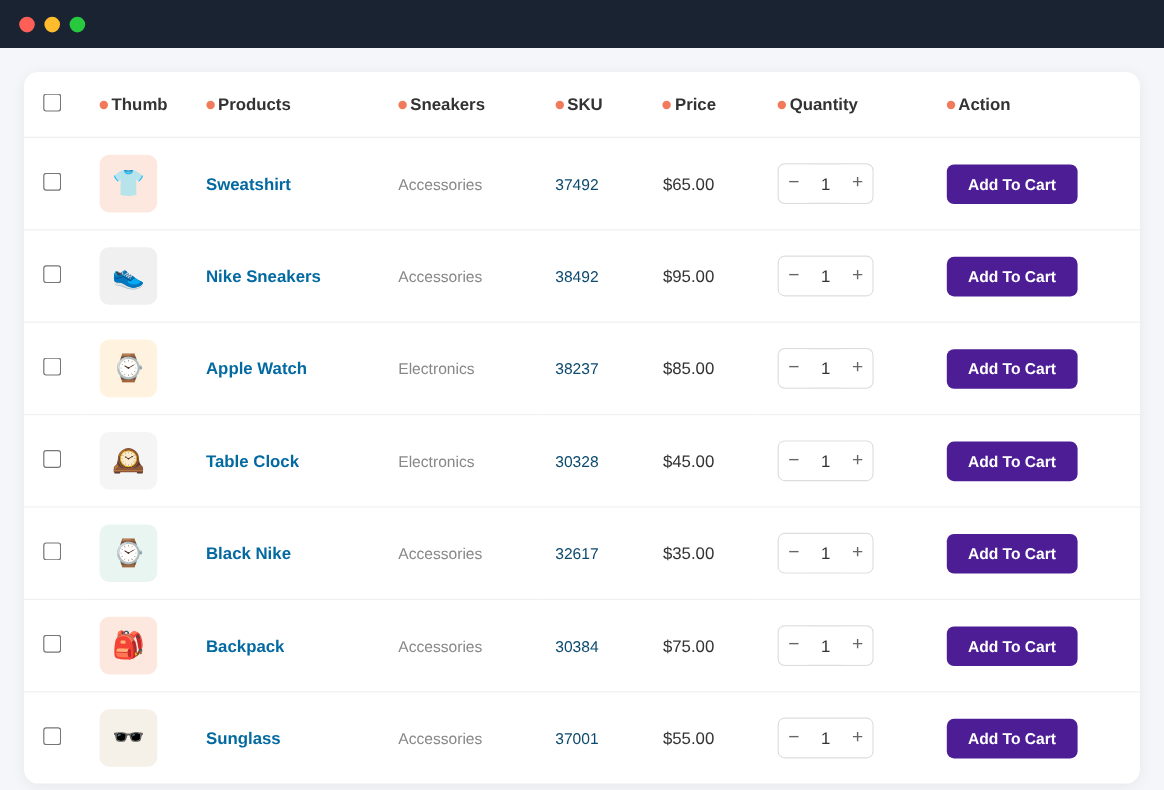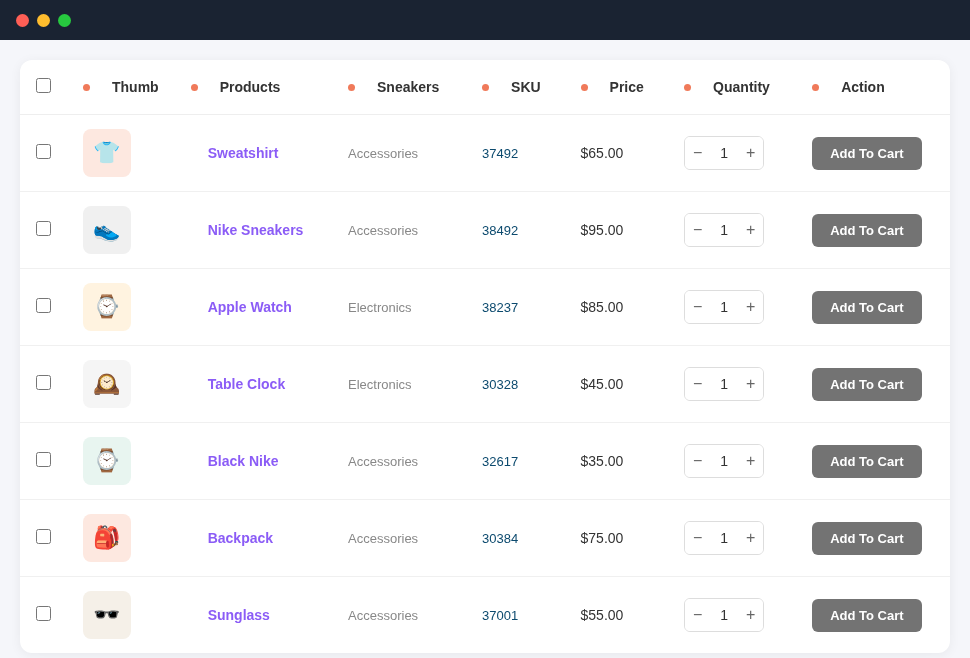--- a/index.html
+++ b/index.html
@@ -57,21 +57,21 @@
       text-align: left;
       font-size: 14px;
       font-weight: 600;
       color: #333;
       white-space: nowrap;
     }
 
     thead th .col-header {
       display: flex;
       align-items: center;
-      gap: 22px;
+      gap: 3px;
     }
 
     .sort-dot {
       width: 7px;
       height: 7px;
       border-radius: 50%;
       background: #f07a5a;
       display: inline-block;
       flex-shrink: 0;
     }
@@ -114,23 +114,22 @@
       display: flex;
       align-items: center;
       justify-content: center;
       font-size: 22px;
       background: #fde8e0;
       overflow: hidden;
     }
 
     .product-name {
       font-weight: 600;
-      color: #8b5cf6;
+      color: #0369a1;
       font-size: 14px;
-      margin-left: 17px;
     }
 
     .category-text {
       color: #888;
       font-size: 13px;
     }
 
     .sku-text {
       color: #0c4a6e;
       font-size: 13px;
@@ -171,21 +170,21 @@
       text-align: center;
       font-size: 14px;
       color: #333;
       border: none;
       outline: none;
       background: #fff;
       width: 28px;
     }
 
     .add-to-cart-btn {
-      background: #737373;
+      background: #4c1d95;
       color: #fff;
       border: none;
       border-radius: 6px;
       padding: 9px 18px;
       font-size: 13px;
       font-weight: 600;
       cursor: pointer;
       white-space: nowrap;
       transition: background 0.15s;
     }

